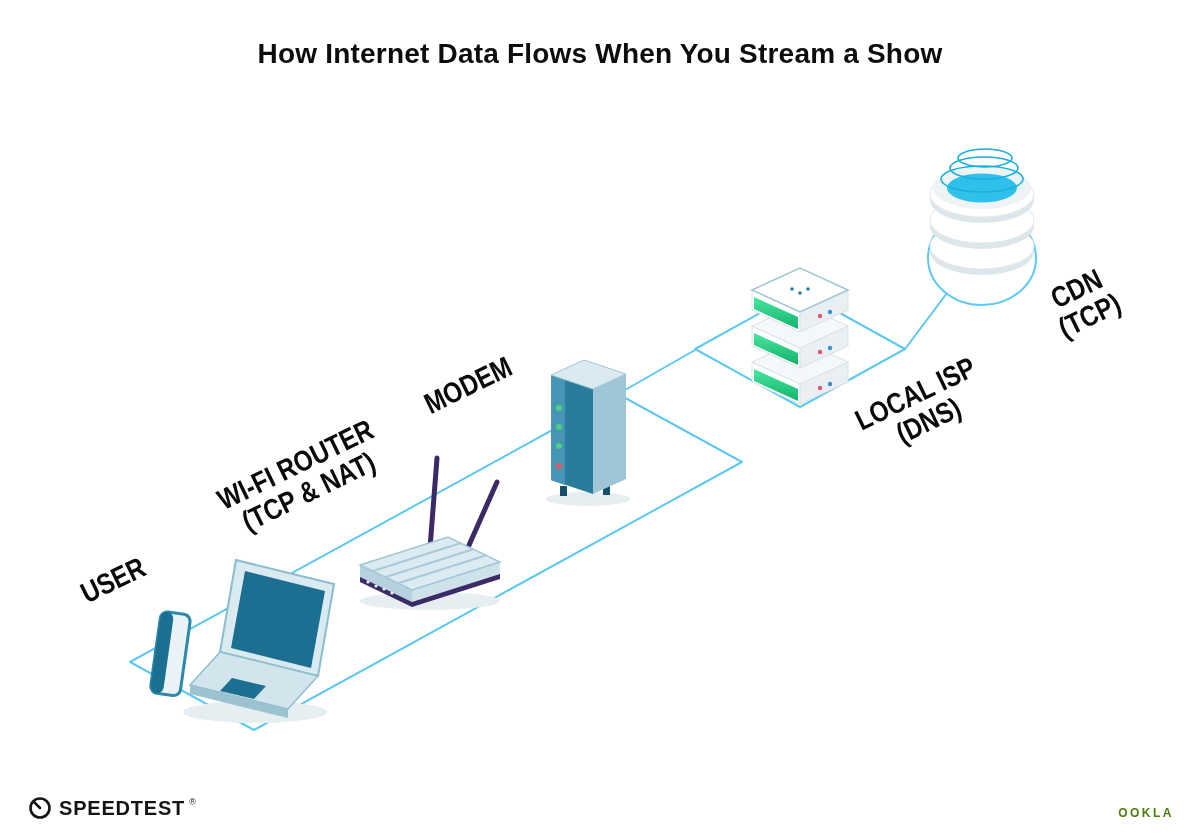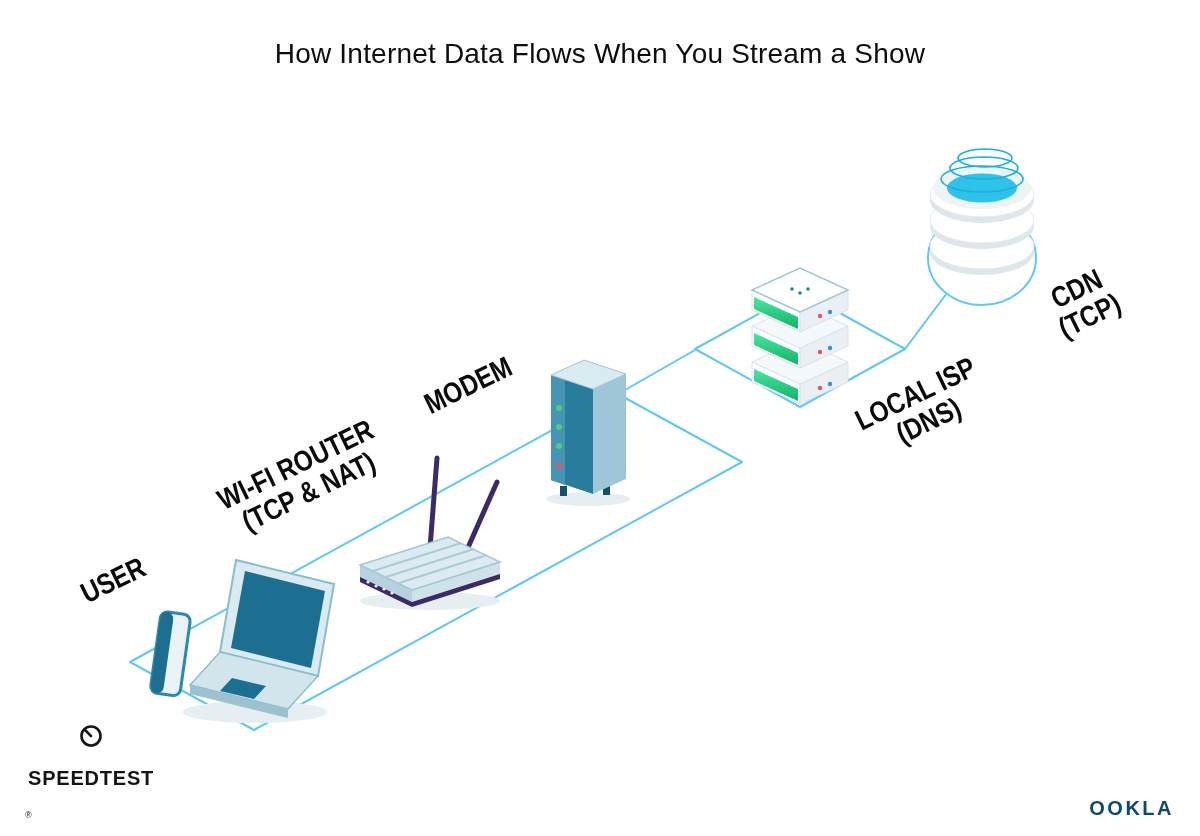--- a/index.html
+++ b/index.html
@@ -2,21 +2,21 @@
 <html><head>
 <meta charset="utf-8">
 <style>
   html,body { margin:0; padding:0; background:#ffffff; }
   .canvas {
     position:relative; width:1200px; height:836px; background:#ffffff;
     font-family:"Liberation Sans", sans-serif; overflow:hidden;
   }
   .title {
     position:absolute; top:38px; left:0; width:100%;
-    text-align:center; font-size:28px; font-weight:normal; color:#0d0d0d;
+    text-align:center; font-size:28px; font-weight:bold; color:#0d0d0d;
     letter-spacing:0.2px;
   }
   .subtitle {
     position:absolute; top:80px; left:0; width:100%;
     text-align:center; font-size:24px; font-weight:normal; color:#5a5a5a;
   }
   .scene { position:absolute; left:0; top:0; z-index:1; }
   .node-label {
     position:absolute; z-index:2;
     font-weight:bold; color:#0a0a0a; text-align:center;
@@ -28,27 +28,27 @@
   .label-user   { left:48px;  top:565px; width:130px; }
   .label-router { left:192px; top:448px; width:220px; }
   .label-modem  { left:398px; top:370px; width:140px; }
   .label-isp    { left:832px; top:377px; width:180px; }
   .label-cdn    { left:1028px;top:272px; width:110px; }
   .footer {
     position:absolute; left:0; right:0; bottom:14px; height:34px; z-index:2;
   }
   .speedtest-logo {
     position:absolute; left:28px; bottom:2px;
-    display:flex; align-items:center; gap:19px;flex-direction:column;
+    display:flex; align-items:center; gap:7px;
   }
   .st-text { font-size:20px; font-weight:bold; color:#141414; letter-spacing:0.8px; }
   .st-mark { font-size:9px; color:#141414; align-self:flex-start; margin-left:-3px; margin-top:1px; }
   .ookla-logo {
     position:absolute; right:26px; bottom:2px;
-    font-size:20px; font-weight:bold; color:#0c4a6e; letter-spacing:2.5px;
+    font-size:12px; font-weight:bold; color:#4d7c0f; letter-spacing:2.5px;
   }
 </style>
 </head>
 <body>
 
 <div class="canvas">
 
   <div class="title">How Internet Data Flows When You Stream a Show</div>
 
   <svg class="scene" width="1200" height="836" viewBox="0 0 1200 836">

